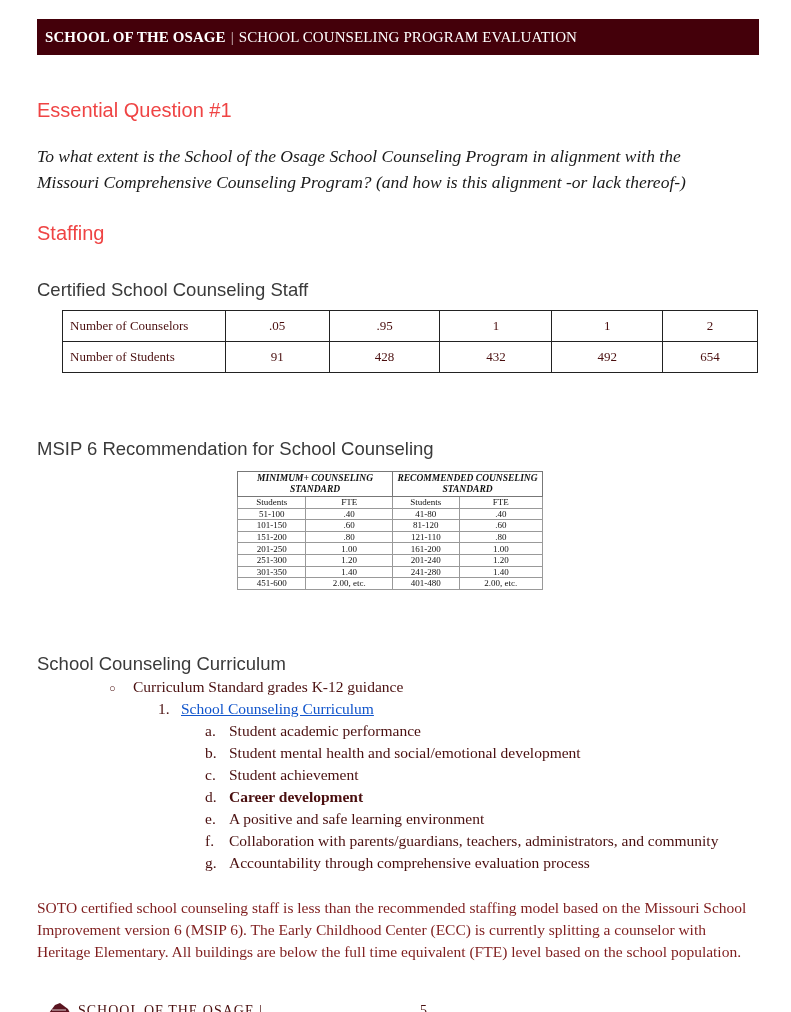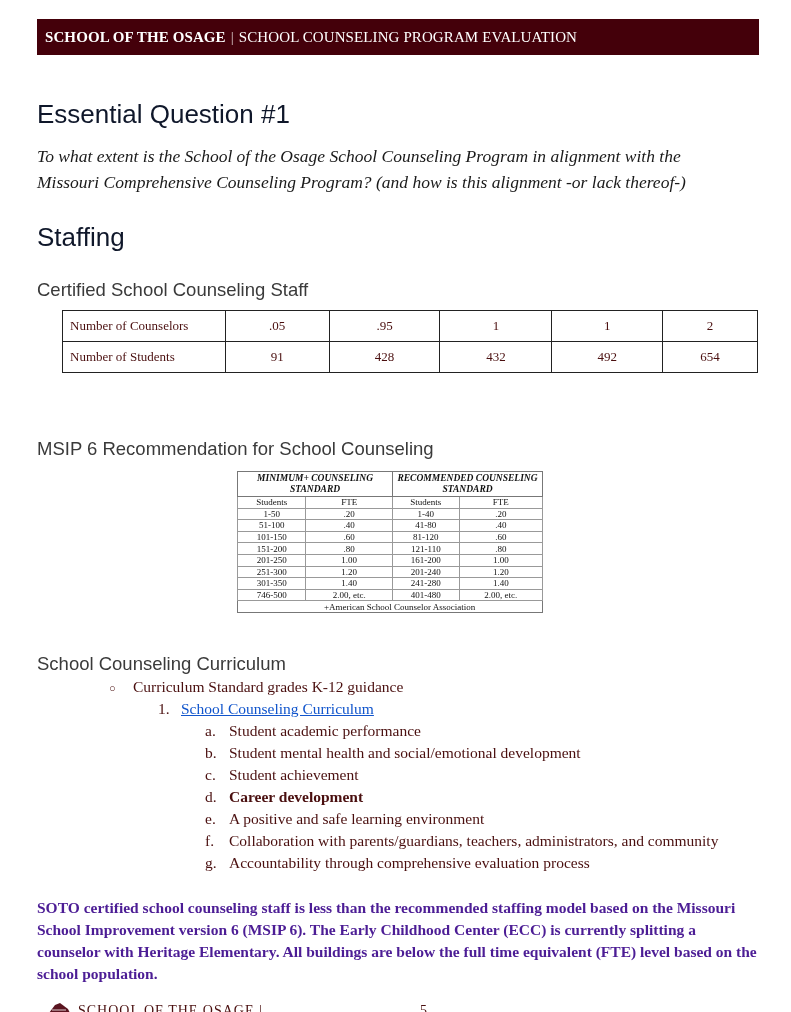--- a/index.html
+++ b/index.html
@@ -10,21 +10,21 @@
     position: absolute; left: 37px; top: 19px; width: 722px; height: 36px;
     background: #44000a; color: #ffffff; display: flex; align-items: center;
     padding-left: 8px; font-size: 15px; letter-spacing: 0.1px;
   }
   .header-bar .bold { font-weight: bold; }
   .header-bar .sep { margin: 0 5px; color: #d9c9c9; }
   .header-bar .sub { font-weight: normal; }
 
   .h1 {
     position: absolute; left: 37px; font-family: "Liberation Sans", sans-serif;
-    font-size: 26px; color: #0f172a; font-weight: normal;
+    font-size: 20px; color: #ef4444; font-weight: normal;
   }
   .h2 {
     position: absolute; left: 37px; font-family: "Liberation Sans", sans-serif;
     font-size: 18.5px; color: #3a3a3a; font-weight: normal;
   }
   .question {
     position: absolute; left: 37px; top: 143px; width: 730px;
     font-style: italic; font-size: 17.5px; line-height: 26px; color: #1a1a1a;
   }
 
@@ -54,21 +54,21 @@
   .list-line { position: absolute; font-size: 15.5px; color: #4a0f0f; white-space: nowrap; }
   .list-line .marker { display: inline-block; }
   .bullet { left: 109px; }
   .num { left: 158px; }
   .letter { left: 205px; }
   .list-line .lbl-text { position: absolute; top: 0; }
   .link { color: #1155cc; text-decoration: underline; }
 
   .para {
     position: absolute; left: 37px; top: 897px; width: 725px;
-    font-size: 15.5px; line-height: 22px; color: #4c1d95; font-weight: bold;
+    font-size: 15.5px; line-height: 22px; color: #7f1d1d;
   }
 
   .footer {
     position: absolute; left: 48px; top: 1003px; width: 700px; height: 12px;
     font-size: 14px; color: #4a0f0f; white-space: nowrap;
   }
   .footer .logo { position: absolute; left: 0; top: 0; width: 22px; height: 10px; }
   .footer .ftext { position: absolute; left: 30px; top: 0; letter-spacing: 1px; }
   .footer .pnum { position: absolute; left: 372px; top: 0; }
 </style>
@@ -133,26 +133,20 @@
     <td class="group" colspan="2">MINIMUM+ COUNSELING STANDARD</td>
     <td class="group" colspan="2">RECOMMENDED COUNSELING STANDARD</td>
   </tr>
   <tr>
     <td>Students</td>
     <td>FTE</td>
     <td>Students</td>
     <td>FTE</td>
   </tr>
   <tr>
-        <td>1-50</td>
-        <td>.20</td>
-        <td>1-40</td>
-        <td>.20</td>
-      </tr>
-  <tr>
         <td>51-100</td>
         <td>.40</td>
         <td>41-80</td>
         <td>.40</td>
       </tr>
   <tr>
         <td>101-150</td>
         <td>.60</td>
         <td>81-120</td>
         <td>.60</td>
@@ -175,28 +169,25 @@
         <td>201-240</td>
         <td>1.20</td>
       </tr>
   <tr>
         <td>301-350</td>
         <td>1.40</td>
         <td>241-280</td>
         <td>1.40</td>
       </tr>
   <tr>
-        <td>746-500</td>
+        <td>451-600</td>
         <td>2.00, etc.</td>
         <td>401-480</td>
         <td>2.00, etc.</td>
       </tr>
-  <tr class="outer">
-    <td class="foot" colspan="4">+American School Counselor Association</td>
-  </tr>
 </tbody>
   </table>
 
 <div class="h2" style="top:653px;">School Counseling Curriculum</div>
 
 <div class="list-line bullet" style="top:678px;">
   <span class="marker" style="font-size:11px;">○</span>
   <span class="lbl-text" style="left:24px;">Curriculum Standard grades K-12 guidance</span>
 </div>
 

